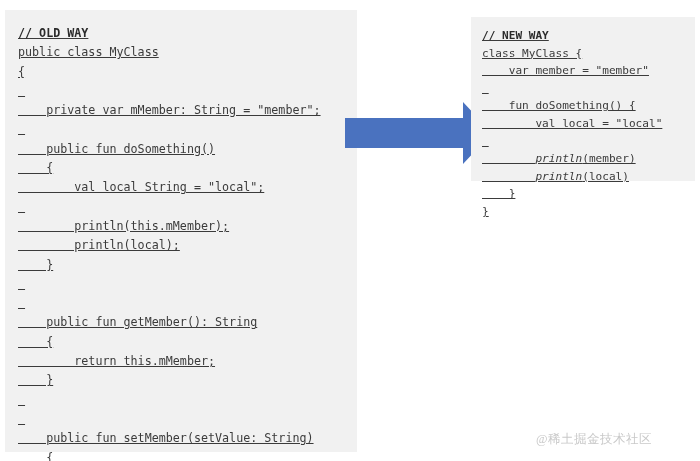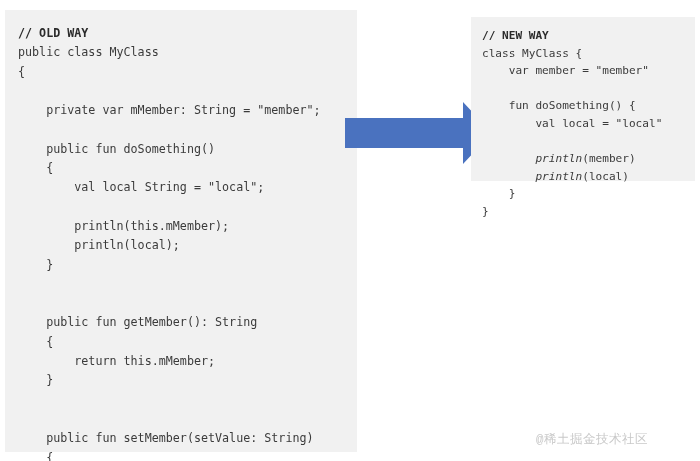--- a/index.html
+++ b/index.html
@@ -14,20 +14,21 @@
     position: relative;
     overflow: hidden;
   }
 
   .code-panel {
     position: absolute;
     background: #f1f1f1;
     box-sizing: border-box;
     white-space: pre;
     color: #3b3b3b;
+    text-decoration: underline;
   }
 
   #old-panel {
     left: 5px;
     top: 10px;
     width: 352px;
     height: 442px;
     padding: 14px 0 0 13px;
     font-size: 11.7px;
     line-height: 19.3px;
@@ -64,21 +65,21 @@
     top: 100px;
     width: 148px;
     height: 66px;
   }
 
   
   #watermark {
     position: absolute;
     left: 536px;
     top: 431px;
-    font-family: Liberation Mono, monospace;
+    font-family: Liberation Serif, serif;
     font-size: 12.5px;
     color: #c9c9c9;
     letter-spacing: 0.5px;
     white-space: nowrap;
   }
 </style>
 </head>
 <body style="background: rgb(255, 255, 255);">
 
 <div class="code-panel" id="old-panel" style="background: rgb(241, 241, 241); color: rgb(59, 59, 59);"><div class="code-line hdr">// OLD WAY</div><div class="code-line">public class MyClass</div><div class="code-line">{</div><div class="code-line">&nbsp;</div><div class="code-line">    private var mMember: String = "member";</div><div class="code-line">&nbsp;</div><div class="code-line">    public fun doSomething()</div><div class="code-line">    {</div><div class="code-line">        val local String = "local";</div><div class="code-line">&nbsp;</div><div class="code-line">        println(this.mMember);</div><div class="code-line">        println(local);</div><div class="code-line">    }</div><div class="code-line">&nbsp;</div><div class="code-line">&nbsp;</div><div class="code-line">    public fun getMember(): String</div><div class="code-line">    {</div><div class="code-line">        return this.mMember;</div><div class="code-line">    }</div><div class="code-line">&nbsp;</div><div class="code-line">&nbsp;</div><div class="code-line">    public fun setMember(setValue: String)</div><div class="code-line">    {</div></div>

